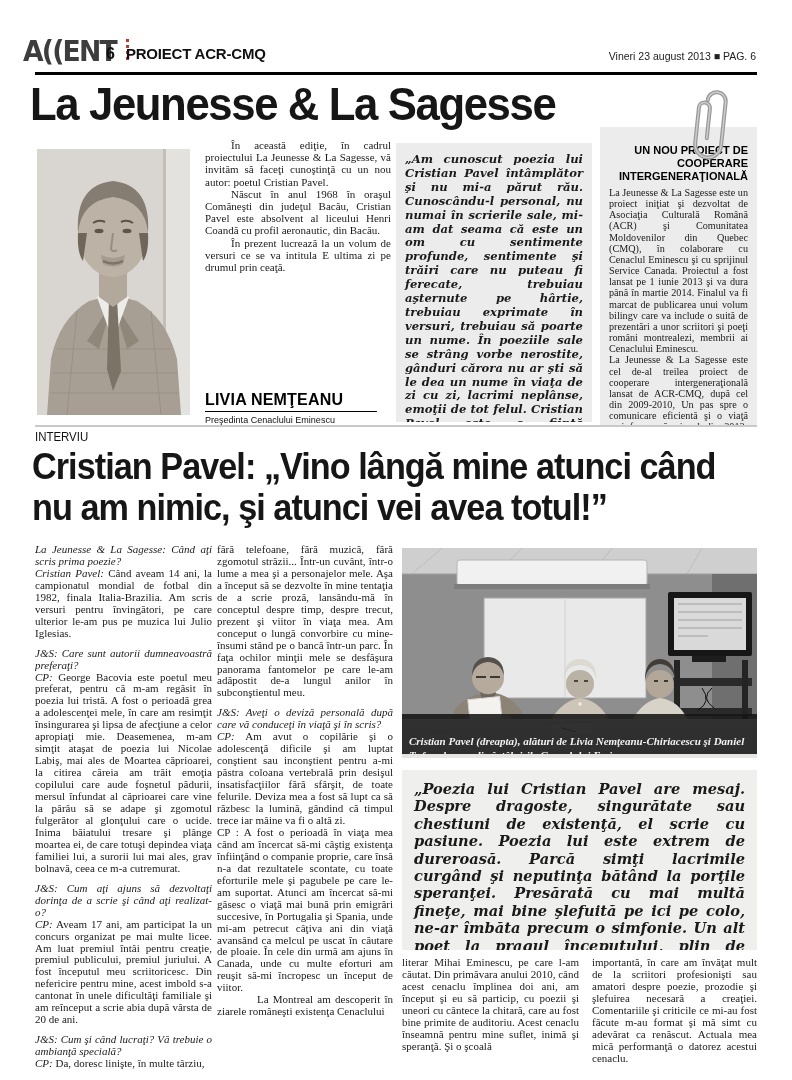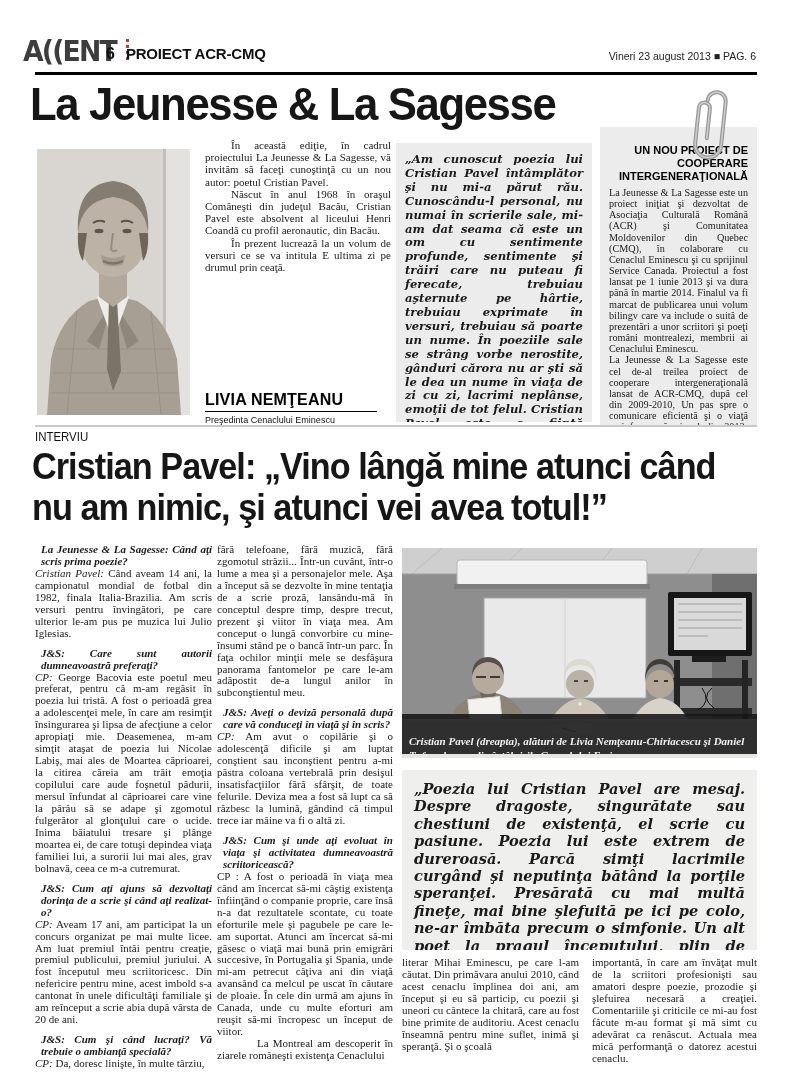--- a/index.html
+++ b/index.html
@@ -49,21 +49,21 @@
   .divider{position:absolute;left:35px;width:722px;top:425px;height:2px;background:#c9c9c9;}
   .kicker{position:absolute;left:35px;top:429px;font-family:"Liberation Sans",sans-serif;
           font-size:13px;color:#111;transform:scaleX(.88);transform-origin:left;}
   .h2{position:absolute;left:32px;top:446px;font-family:"Liberation Sans",sans-serif;font-weight:bold;
       font-size:36px;line-height:41px;letter-spacing:-1px;color:#161616;white-space:nowrap;
       transform:scaleX(.95);transform-origin:left top;}
 
   
   .itext{font-size:11px;line-height:11.95px;text-align:justify;}
   .itext p{margin:0;}
-  .itext p.q{font-weight:bold;font-style:italic;margin-left:6px;}
+  .itext p.q{font-weight:normal;font-style:italic;}
   .itext p.gap{margin-top:8px;}
   .itext .lead{font-weight:normal;font-style:italic;}
   .itext p.indent{text-indent:40px;}
   .icol1{position:absolute;left:35px;top:544px;width:177px;height:534px;overflow:hidden;}
   .icol2{position:absolute;left:217px;top:544px;width:176px;height:534px;overflow:hidden;}
   .icol3{position:absolute;left:402px;top:957px;width:177px;height:112px;overflow:hidden;}
   .icol4{position:absolute;left:592px;top:957px;width:165px;height:118px;overflow:hidden;}
 
   .gphoto{position:absolute;left:402px;top:548px;width:355px;height:210px;}
   .gcaption{position:absolute;left:402px;top:714px;width:355px;height:39px;
@@ -167,21 +167,20 @@
     <p class="q gap">J&amp;S: Cum aţi ajuns să dezvoltaţi dorinţa de a scrie şi când aţi realizat-o?</p>
     <p><span class="lead">CP:</span><span> Aveam 17 ani, am participat la un concurs organizat pe mai multe licee. Am luat premiul întâi pentru creaţie, premiul publicului, premiul juriului. A fost începutul meu scriitoricesc. Din nefericire pentru mine, acest imbold s-a cantonat în unele dificultăţi familiale şi am reînceput a scrie abia după vârsta de 20 de ani.</span></p>
     <p class="q gap">J&amp;S: Cum şi când lucraţi? Vă trebuie o ambianţă specială?</p>
     <p><span class="lead">CP:</span><span> Da, doresc linişte, în multe târziu,</span></p>
   </div>
 
   <div class="icol2 itext">
     <p>fără telefoane, fără muzică, fără zgomotul străzii... Într-un cuvânt, într-o lume a mea şi a personajelor mele. Aşa a început să se dezvolte în mine tentaţia de a scrie proză, lansându-mă în conceptul despre timp, despre trecut, prezent şi viitor în viaţa mea. Am conceput o lungă convorbire cu mine-însumi stând pe o bancă într-un parc. În faţa ochilor minţii mele se desfăşura panorama fantomelor pe care le-am adăpostit de-a lungul anilor în subconştientul meu.</p>
     <p class="q gap">J&amp;S: Aveţi o deviză personală după care vă conduceţi în viaţă şi în scris?</p>
     <p><span class="lead">CP:</span><span> Am avut o copilărie şi o adolescenţă dificile şi am luptat conştient sau inconştient pentru a-mi păstra coloana vertebrală prin desişul insatisfacţiilor fără sfârşit, de toate felurile. Deviza mea a fost să lupt ca să răzbesc la lumină, gândind că timpul trece iar mâine va fi o altă zi.</span></p>
-    <p class="q gap">J&amp;S: Cum şi unde aţi evoluat în viaţa şi activitatea dumneavoastră scriitoricească?</p>
     <p>CP : A fost o perioadă în viaţa mea când am încercat să-mi câştig existenţa înfiinţând o companie proprie, care însă n-a dat rezultatele scontate, cu toate eforturile mele şi pagubele pe care le-am suportat. Atunci am încercat să-mi găsesc o viaţă mai bună prin emigrări succesive, în Portugalia şi Spania, unde mi-am petrecut câţiva ani din viaţă avansând ca melcul pe uscat în căutare de ploaie. În cele din urmă am ajuns în Canada, unde cu multe eforturi am reuşit să-mi încropesc un început de viitor.</p>
     <p class="indent">La Montreal am descoperit în ziarele româneşti existenţa Cenaclului</p>
   </div>
 
   <svg class="gphoto" viewBox="0 0 355 210" xmlns="http://www.w3.org/2000/svg">
     <rect width="355" height="210" fill="#8e8e8e"></rect>
     <rect width="355" height="26" fill="#cfcfcf"></rect>
     <g stroke="#bdbdbd">
         <path d="M40,0 L10,26 M120,0 L95,26 M210,0 L190,26 M300,0 L285,26" fill="none"></path>
       </g>

